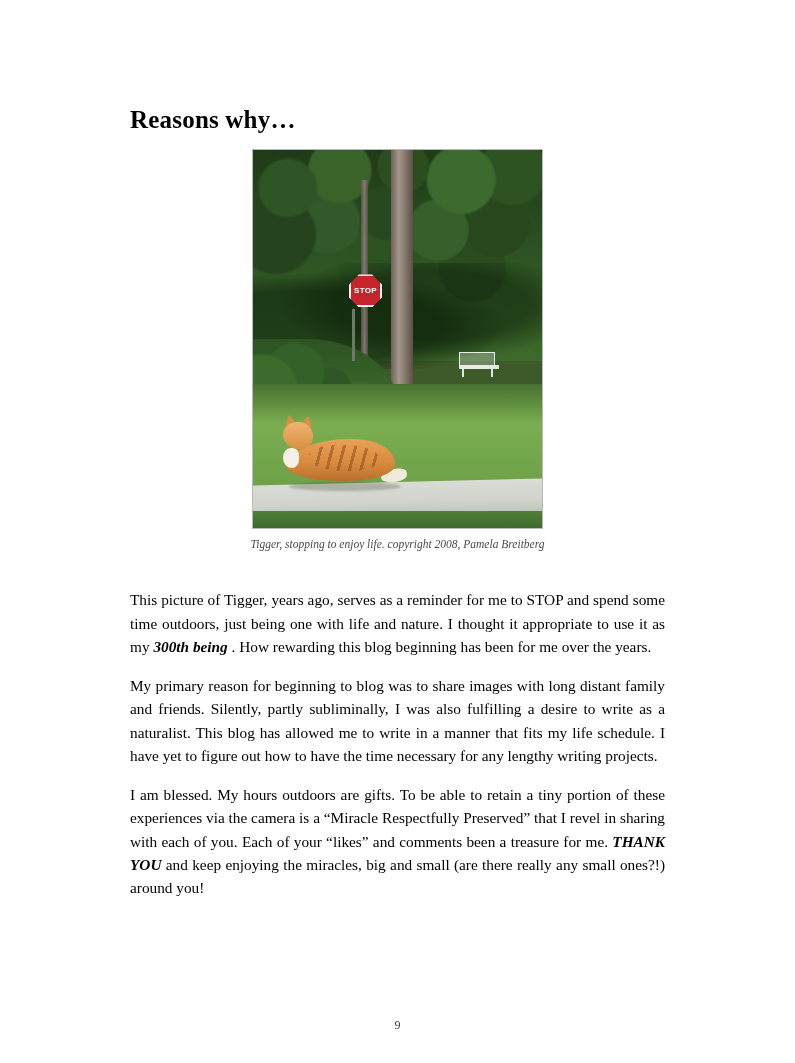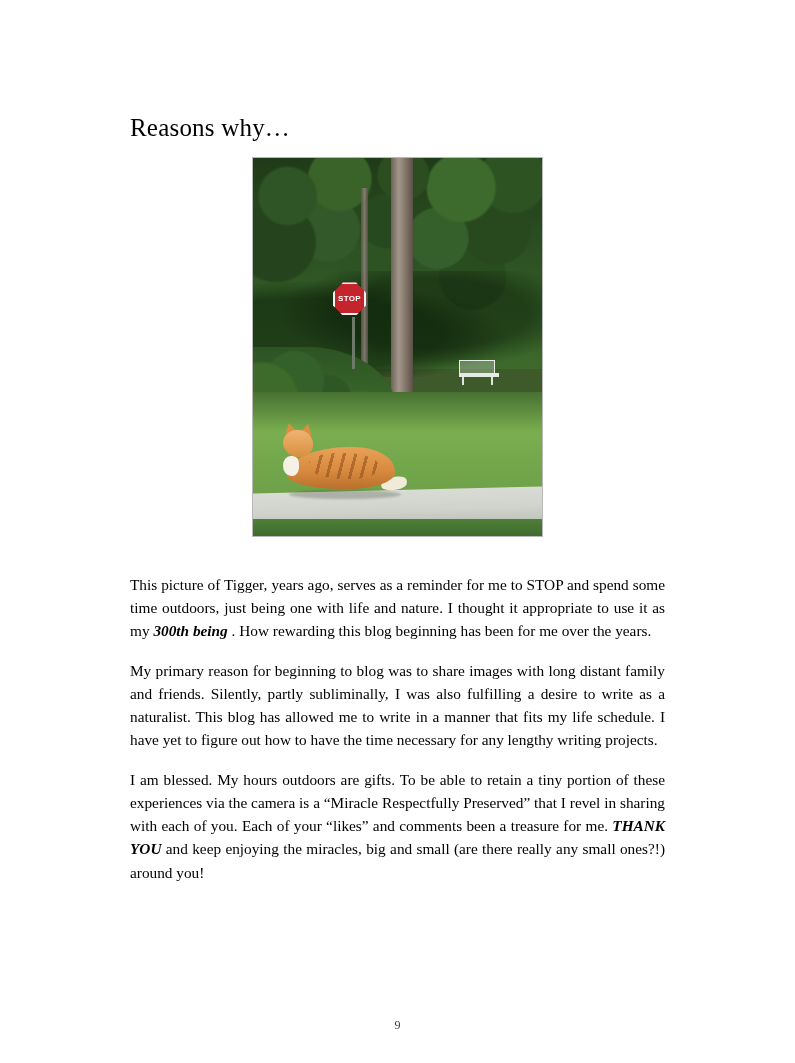--- a/index.html
+++ b/index.html
@@ -23,23 +23,23 @@
   }
   .content {
     position: absolute;
     left: 130px;
     top: 98px;
     width: 535px;
   }
   .doc-title {
     font-family: "Liberation Serif", serif;
     font-size: 25px;
-    font-weight: normal;
+    font-weight: bold;
     letter-spacing: 0.2px;
-    margin: 16px 0 14px 0;
+    margin: 8px 0 14px 0;
     line-height: 1.15;
   }
 
   
   .figure {
     width: 535px;
     text-align: center;
   }
   .photo-frame {
     width: 291px;
@@ -105,21 +105,21 @@
   .stop-sign-post {
     position: absolute;
     left: 99px;
     top: 42%;
     width: 3px;
     height: 14%;
     background: #6d7a6a;
   }
   .stop-sign {
     position: absolute;
-    left: 80px;
+    left: 96px;
     top: 33%;
     width: 29px;
     height: 29px;
     background: #c4252c;
     border: 2px solid #f2f2f2;
     clip-path: polygon(30% 0%, 70% 0%, 100% 30%, 100% 70%, 70% 100%, 30% 100%, 0% 70%, 0% 30%);
     display: flex;
     align-items: center;
     justify-content: center;
   }
@@ -345,20 +345,21 @@
         <div class="cat-tail"></div>
         <div class="cat-body"></div>
         <div class="cat-stripes"></div>
         <div class="cat-chest"></div>
         <div class="cat-ear-l"></div>
         <div class="cat-ear-r"></div>
         <div class="cat-head"></div>
         <div class="walk-grass-front"></div>
       </div>
 
+      <div class="caption">Tigger, stopping to enjoy life. copyright 2008, Pamela Breitberg</div>
     </div>
 
     <div class="body-copy">
 
       <p><span>This picture of Tigger, years ago, serves as a reminder for me to STOP and spend some time outdoors, just being one with life and nature. I thought it appropriate to use it as my </span><span class="bi">300th being</span><span> . How rewarding this blog beginning has been for me over the years.</span></p>
 
       <p>My primary reason for beginning to blog was to share images with long distant family and friends. Silently, partly subliminally, I was also fulfilling a desire to write as a naturalist. This blog has allowed me to write in a manner that fits my life schedule. I have yet to figure out how to have the time necessary for any lengthy writing projects.</p>
 
       <p><span>I am blessed. My hours outdoors are gifts. To be able to retain a tiny portion of these experiences via the camera is a “Miracle Respectfully Preserved” that I revel in sharing with each of you. Each of your “likes” and comments been a treasure for me. </span><span class="bi">THANK YOU</span><span> and keep enjoying the miracles, big and small (are there really any small ones?!) around you!</span></p>
 

